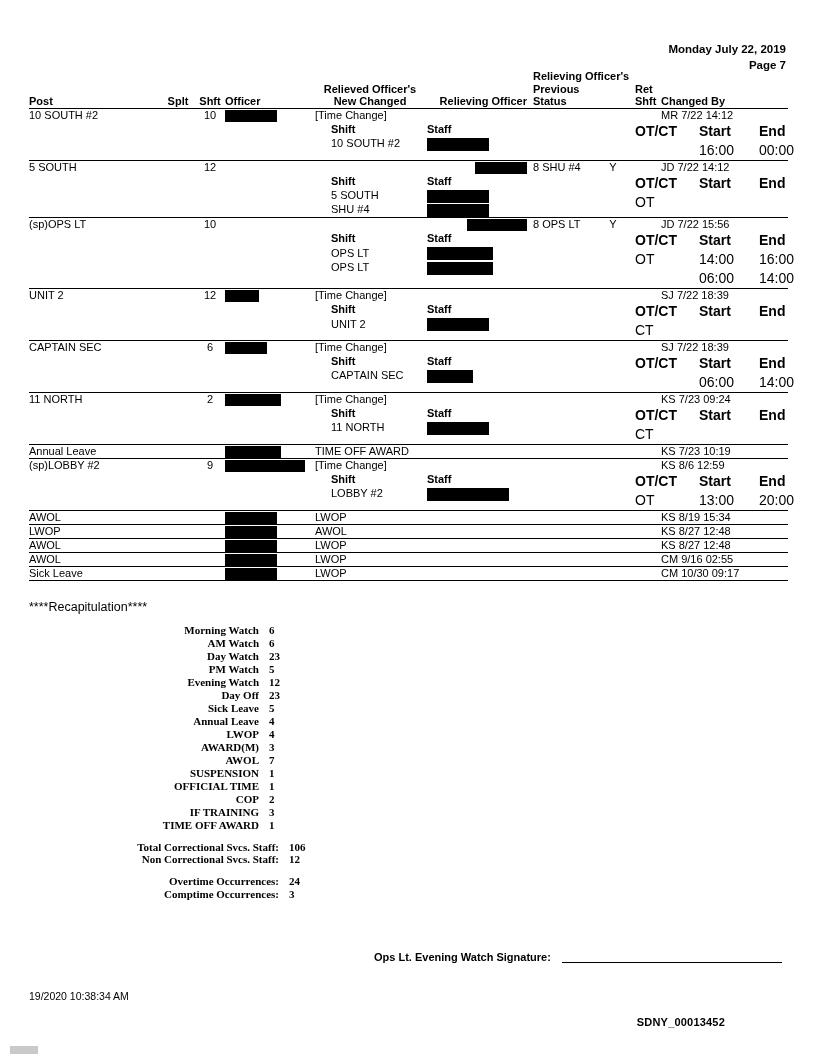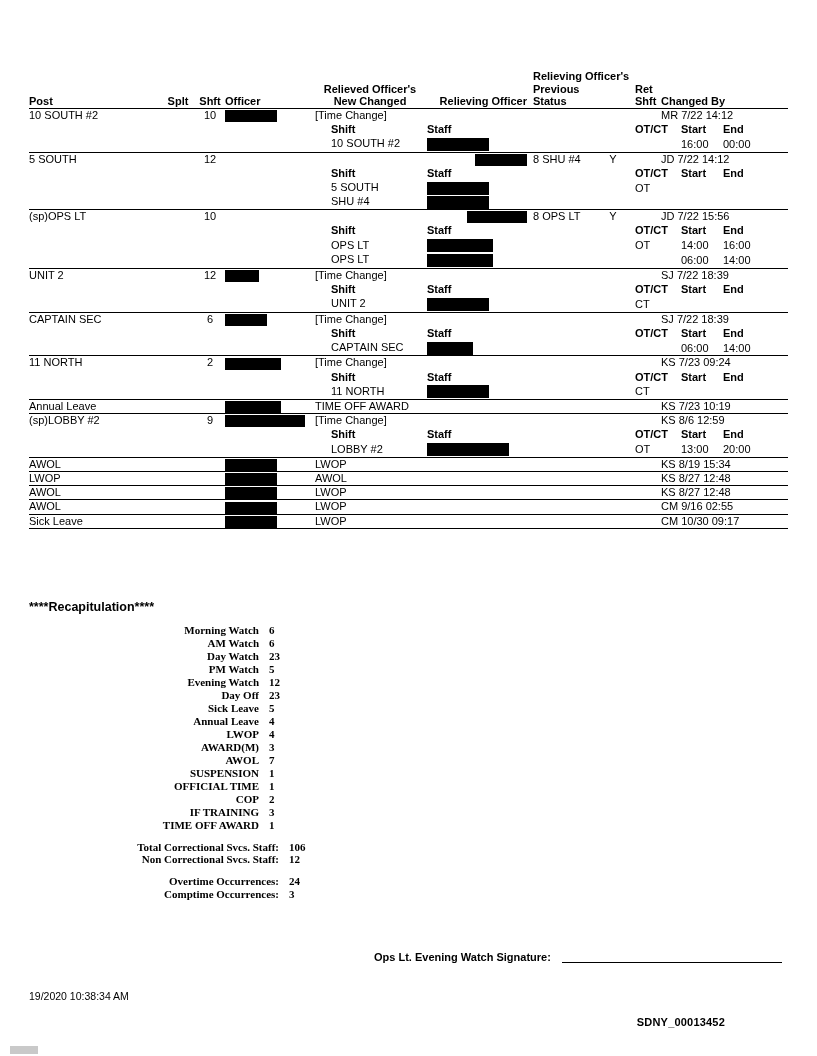--- a/index.html
+++ b/index.html
@@ -89,37 +89,37 @@
   .redact.tall { height: 13px; }
 
   .shiftblk {
     line-height: 1.3;
   }
   .shiftblk .lbl { font-weight: bold; }
 
   .otct-grid {
     display: grid;
     grid-template-columns: 44px 40px 40px;
-    column-gap: 2px;
-    font-size: 11px;
+    column-gap: 20px;
+    font-size: 14px;
     line-height: 1.35;
   }
   .otct-grid .hdr { font-weight: bold; }
 
   .chg { font-size: 11px; }
 
   
   .recap {
     position: absolute;
     left: 29px;
     top: 600px;
     width: 759px;
   }
   .recap-title {
-    font-weight: bold;
+    font-weight: normal;
     font-size: 12.5px;
     margin-bottom: 10px;
   }
   .recap-list {
     width: 290px;
   }
   .recap-list .line {
     display: flex;
     font-weight: bold;
     font-size: 11px;
@@ -188,20 +188,24 @@
     width: 28px;
     height: 8px;
     background: #c9c9c9;
   }
 </style>
 </head>
 <body>
 
 <div class="page">
 
+  <div class="doc-header">
+    <div class="date">Monday July 22, 2019</div>
+    <div class="page-num">Page 7</div>
+  </div>
 
   <div class="sched">
     <table class="grid">
       <colgroup>
         <col style="width:132px">
         <col style="width:34px">
         <col style="width:30px">
         <col style="width:90px">
         <col style="width:110px">
         <col style="width:108px">

